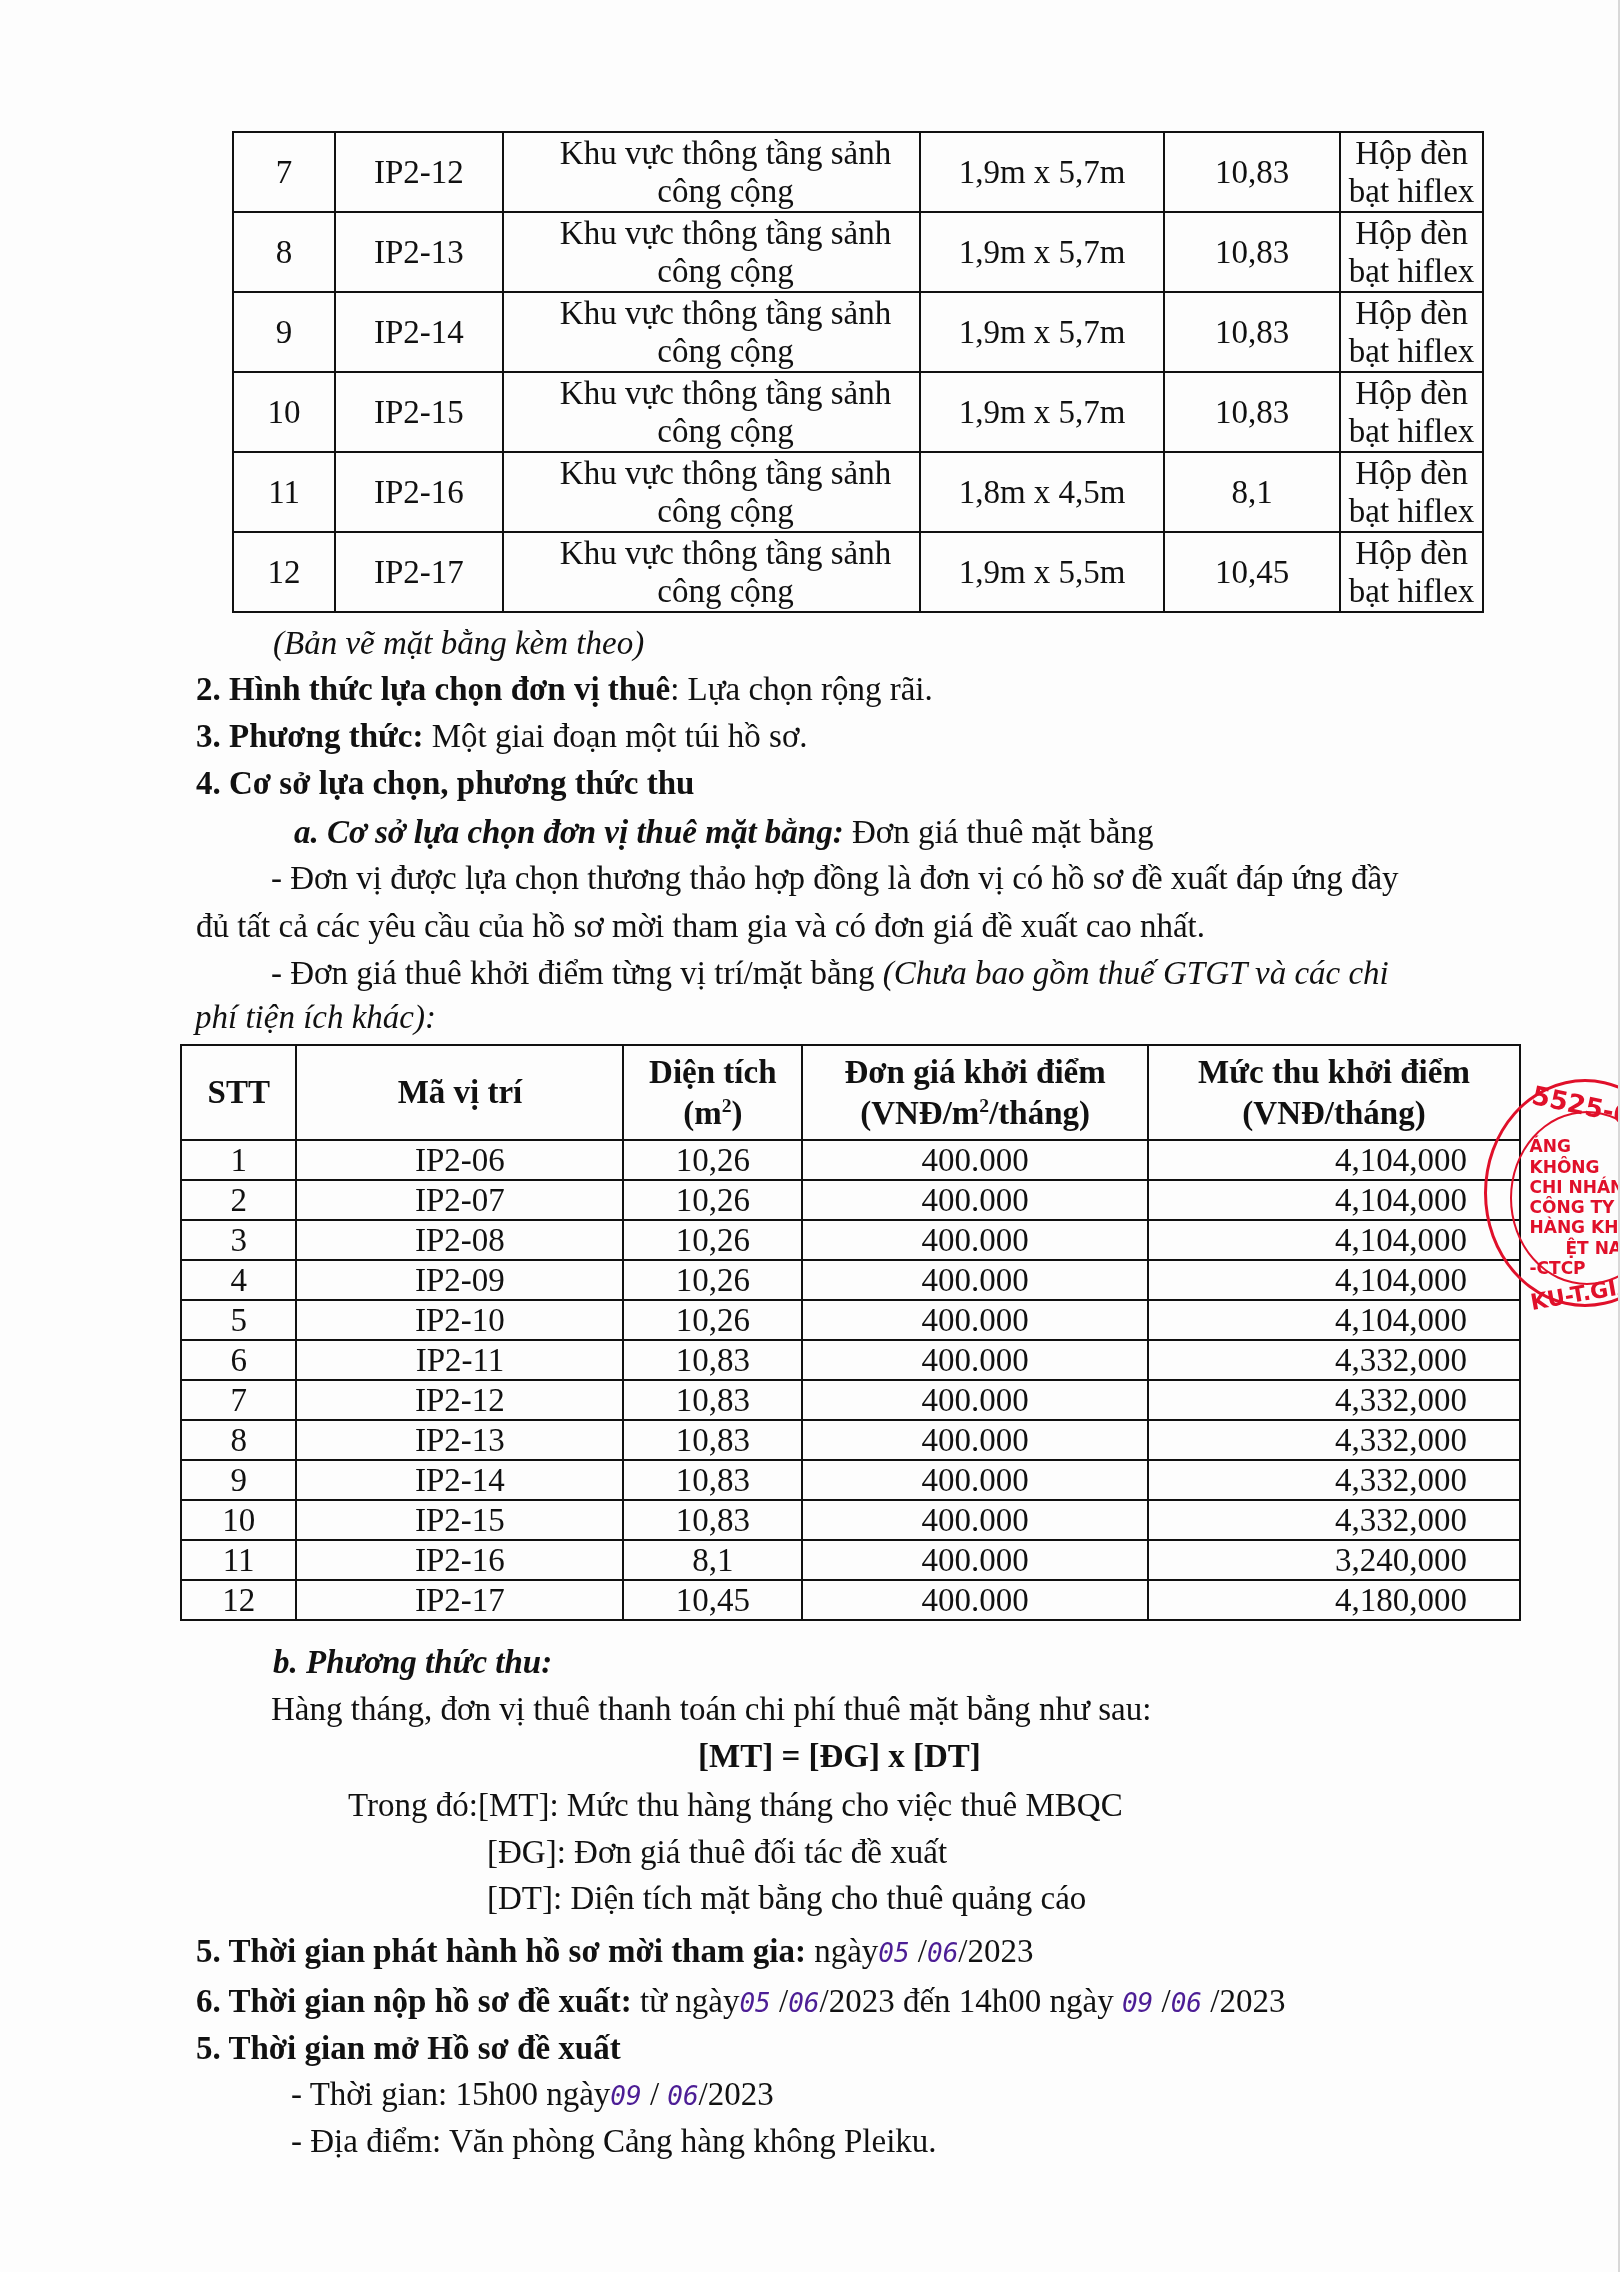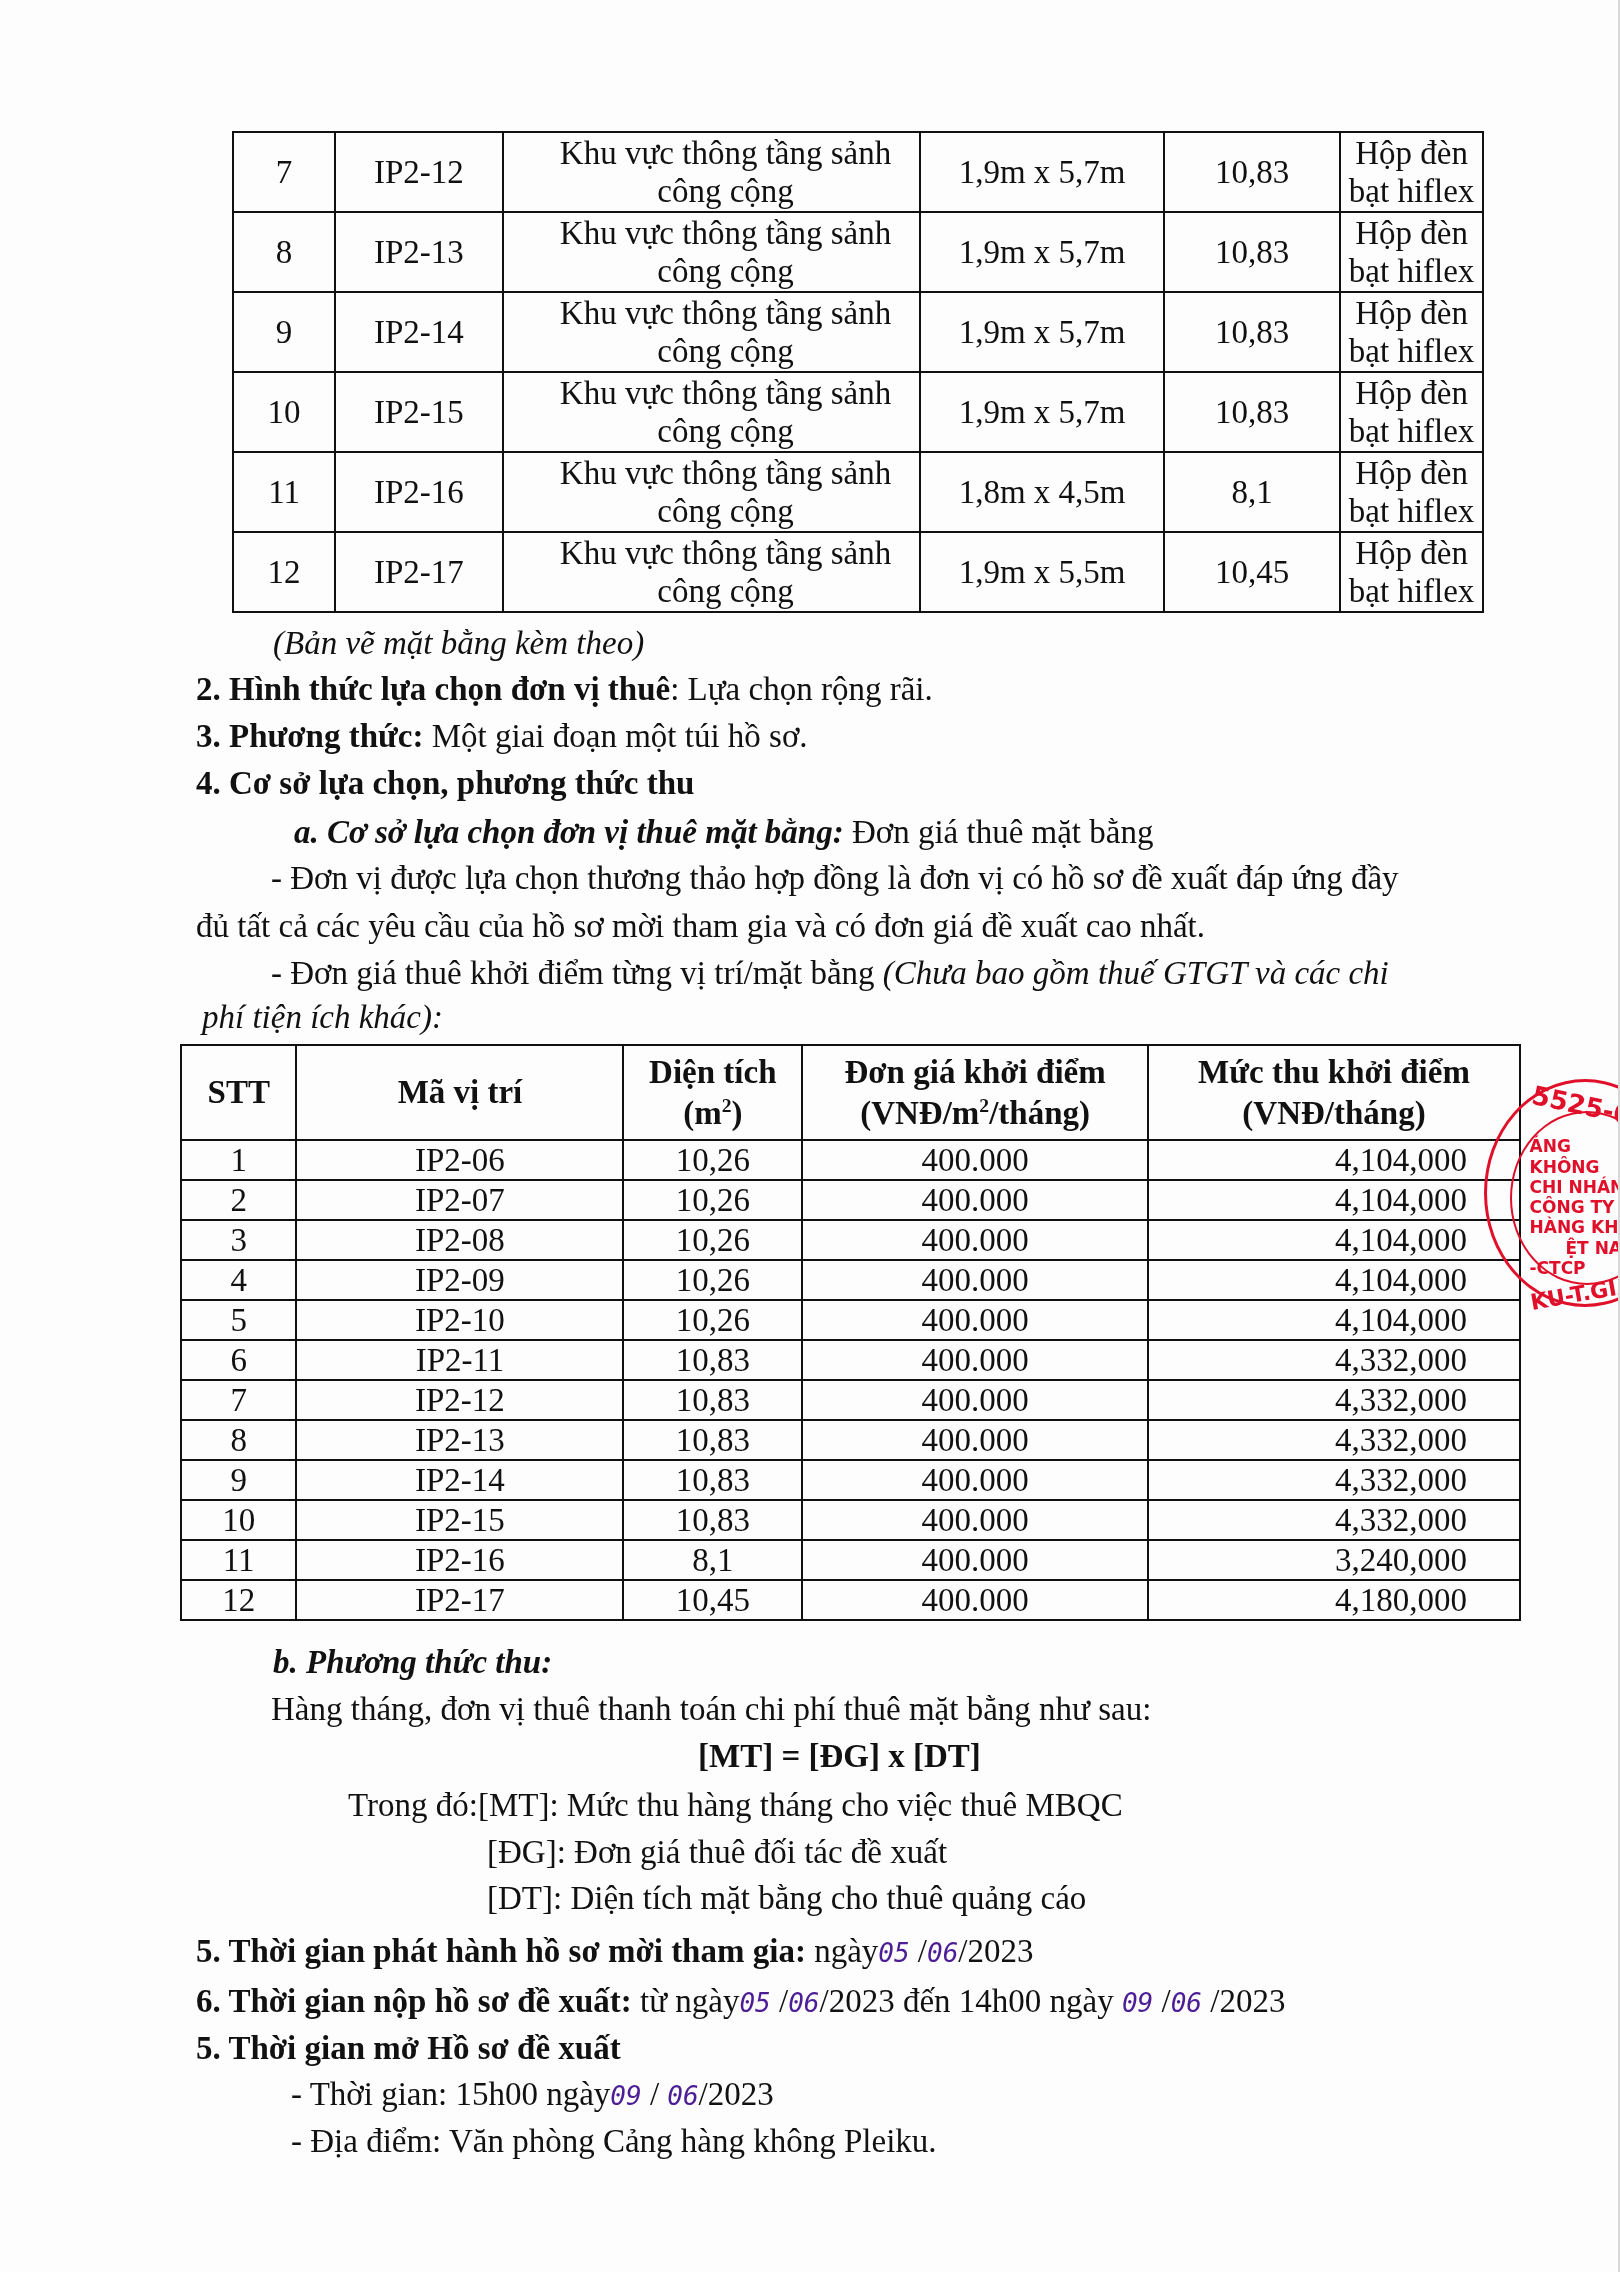--- a/index.html
+++ b/index.html
@@ -153,21 +153,21 @@
   <div class="block" style="left:294px; top:813px;">
     <span class="bi">a. Cơ sở lựa chọn đơn vị thuê mặt bằng:</span><span> Đơn giá thuê mặt bằng</span>
   </div>
 
   <div class="block" style="left:271px; top:859px;">- Đơn vị được lựa chọn thương thảo hợp đồng là đơn vị có hồ sơ đề xuất đáp ứng đầy</div>
   <div class="block" style="left:196px; top:907px;">đủ tất cả các yêu cầu của hồ sơ mời tham gia và có đơn giá đề xuất cao nhất.</div>
 
   <div class="block" style="left:271px; top:954px;font-family:Liberation Serif, serif;">
     <span>- Đơn giá thuê khởi điểm từng vị trí/mặt bằng </span><span class="i">(Chưa bao gồm thuế GTGT và các chi</span>
   </div>
-  <div class="block i" style="left:202px; top:998px;font-family:Liberation Serif, serif;">phí tiện ích khác):</div>
+  <div class="block i" style="left:195px; top:998px;font-family:Liberation Serif, serif;">phí tiện ích khác):</div>
 
   <table class="t2">
     <thead>
       <tr>
         <th class="c0">STT</th>
         <th class="c1">Mã vị trí</th>
         <th class="c2">
           <span>Diện tích</span><br>
           <span>(m</span><sup>2</sup><span>)</span>
         </th>

